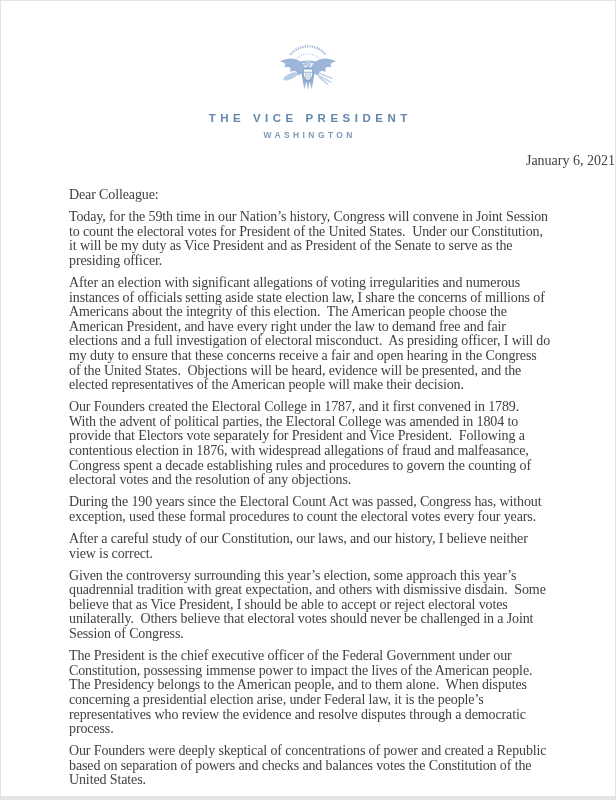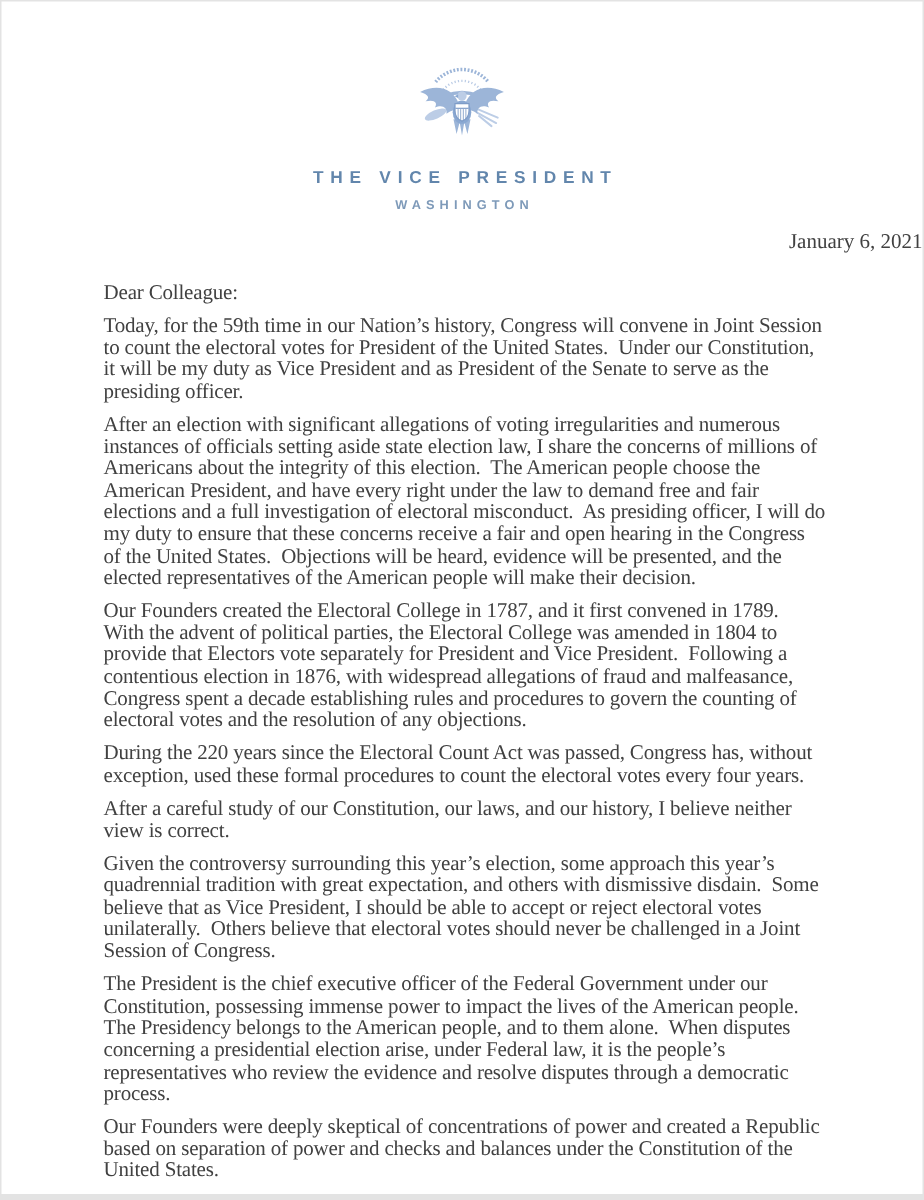--- a/index.html
+++ b/index.html
@@ -129,20 +129,20 @@
     <div class="letterhead-subtitle">WASHINGTON</div>
   </div>
 
   <div class="date-line">January 6, 2021</div>
 
   <div class="letter-body">
     <p class="salutation">Dear Colleague:</p>
     <p>Today, for the 59th time in our Nation’s history, Congress will convene in Joint Session to count the electoral votes for President of the United States.  Under our Constitution, it will be my duty as Vice President and as President of the Senate to serve as the presiding officer.</p>
     <p>After an election with significant allegations of voting irregularities and numerous instances of officials setting aside state election law, I share the concerns of millions of Americans about the integrity of this election.  The American people choose the American President, and have every right under the law to demand free and fair elections and a full investigation of electoral misconduct.  As presiding officer, I will do my duty to ensure that these concerns receive a fair and open hearing in the Congress of the United States.  Objections will be heard, evidence will be presented, and the elected representatives of the American people will make their decision.</p>
     <p>Our Founders created the Electoral College in 1787, and it first convened in 1789.  With the advent of political parties, the Electoral College was amended in 1804 to provide that Electors vote separately for President and Vice President.  Following a contentious election in 1876, with widespread allegations of fraud and malfeasance, Congress spent a decade establishing rules and procedures to govern the counting of electoral votes and the resolution of any objections.</p>
-    <p>During the 220 years since the Electoral Count Act was passed, Congress has, without exception, used these formal procedures to count the electoral votes every four years.</p>
+    <p>During the 190 years since the Electoral Count Act was passed, Congress has, without exception, used these formal procedures to count the electoral votes every four years.</p>
     <p>After a careful study of our Constitution, our laws, and our history, I believe neither view is correct.</p>
     <p>Given the controversy surrounding this year’s election, some approach this year’s quadrennial tradition with great expectation, and others with dismissive disdain.  Some believe that as Vice President, I should be able to accept or reject electoral votes unilaterally.  Others believe that electoral votes should never be challenged in a Joint Session of Congress.</p>
     <p>The President is the chief executive officer of the Federal Government under our Constitution, possessing immense power to impact the lives of the American people.  The Presidency belongs to the American people, and to them alone.  When disputes concerning a presidential election arise, under Federal law, it is the people’s representatives who review the evidence and resolve disputes through a democratic process.</p>
-    <p>Our Founders were deeply skeptical of concentrations of power and created a Republic based on separation of power and checks and balances under the Constitution of the United States.</p>
+    <p>Our Founders were deeply skeptical of concentrations of power and created a Republic based on separation of powers and checks and balances votes the Constitution of the United States.</p>
   </div>
 
 </div>
 
 </body></html>

